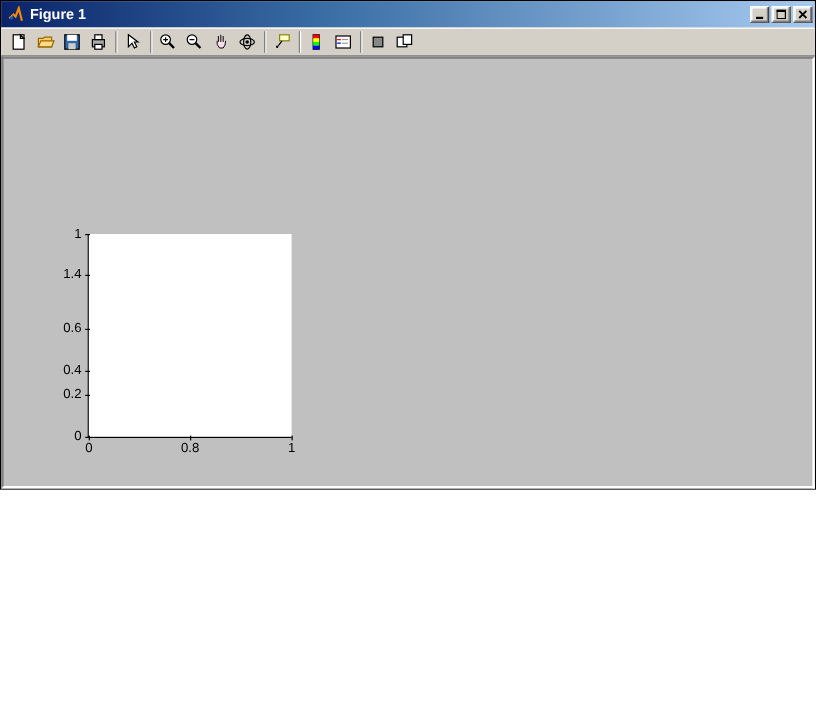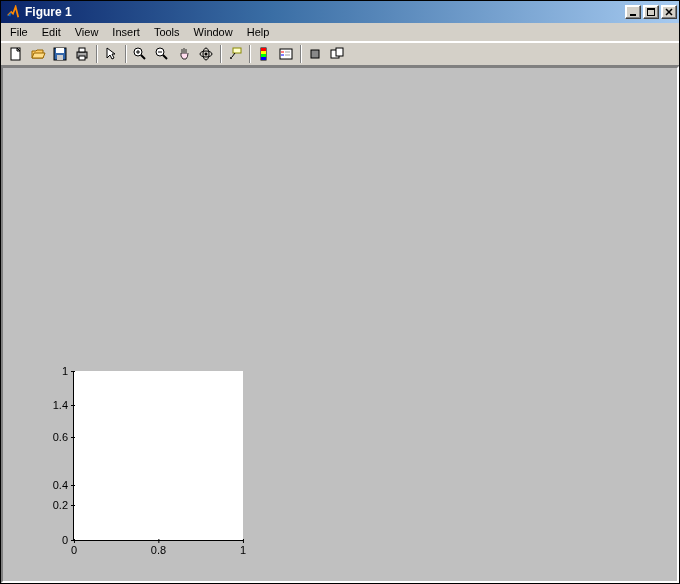--- a/index.html
+++ b/index.html
@@ -4,21 +4,21 @@
 <style>
   * { box-sizing: border-box; }
   body {
     margin: 0; padding: 0;
     font-family: "Tahoma", "MS Sans Serif", sans-serif;
     font-size: 11px;
     background: #fff;
     overflow: hidden;
   }
   .window {
-    width: 680px; height: 584px;
+    width: 680px; height: 408px;
     border: 1px solid #000;
     background: #d4d0c8;
     display: flex; flex-direction: column;
     position: relative;
   }
   .titlebar {
     height: 22px;
     background: linear-gradient(to right, #0a246a 0%, #3a6ea5 40%, #a6caf0 100%);
     display: flex; align-items: center;
     padding: 0 2px 0 4px;
@@ -148,29 +148,20 @@
           </svg>
       </div>
       <div class="win-btn">
         <svg width="8" height="8">
             <path d="M1 1 L7 7 M7 1 L1 7" stroke="#000" stroke-width="1.5"></path>
           </svg>
       </div>
     </div>
   </div>
 
-  <div class="menubar">
-    <div class="menuitem">File</div>
-    <div class="menuitem">Edit</div>
-    <div class="menuitem">View</div>
-    <div class="menuitem">Insert</div>
-    <div class="menuitem">Tools</div>
-    <div class="menuitem">Window</div>
-    <div class="menuitem">Help</div>
-  </div>
 
   <div class="toolbar">
     <div class="tbtn" title="New Figure">
       <svg width="16" height="16">
           <rect x="3" y="2" width="9" height="12" fill="#fff" stroke="#000"></rect>
           <path d="M9 2 L12 5 L9 5 Z" fill="#ccc" stroke="#000"></path>
         </svg>
     </div>
     <div class="tbtn" title="Open File">
       <svg width="16" height="16">
@@ -265,21 +256,21 @@
           <rect x="7" y="2" width="7" height="8" fill="#fff" stroke="#000"></rect>
         </svg>
     </div>
   </div>
 
   <div class="content">
     <div class="plot-frame" id="axes">
         <div class="ytick" style="bottom: 0px;">0</div>
         <div class="ytick" style="bottom: 35px;">0.2</div>
         <div class="ytick" style="bottom: 55px;">0.4</div>
-        <div class="ytick" style="bottom: 103px;">0.6</div>
+        <div class="ytick" style="bottom: 90px;">0.6</div>
         <div class="ytick" style="bottom: 135.2px;">1.4</div>
         <div class="ytick" style="bottom: 169px;">1</div>
         <div class="xtick" style="left: 0px;">0</div>
         <div class="xtick" style="left: 84.5px;">0.8</div>
         <div class="xtick" style="left: 169px;">1</div>
       </div>
   </div>
 
 </div>
 

